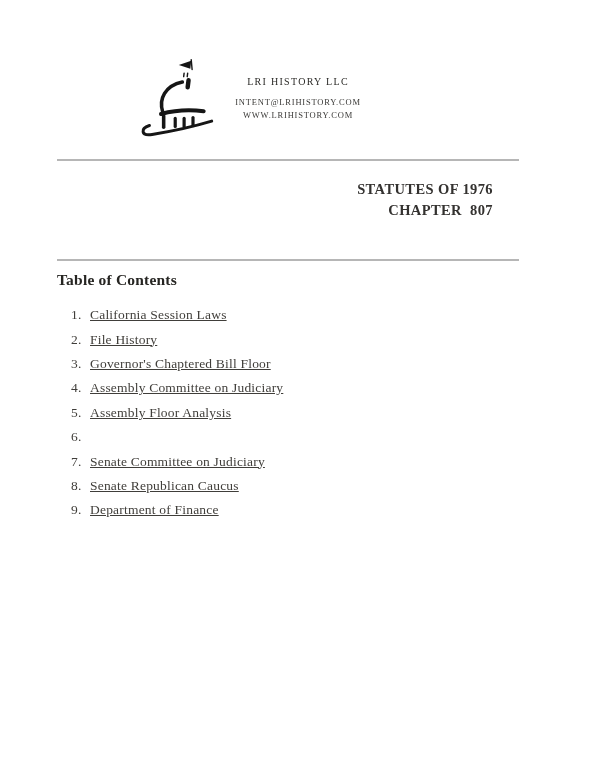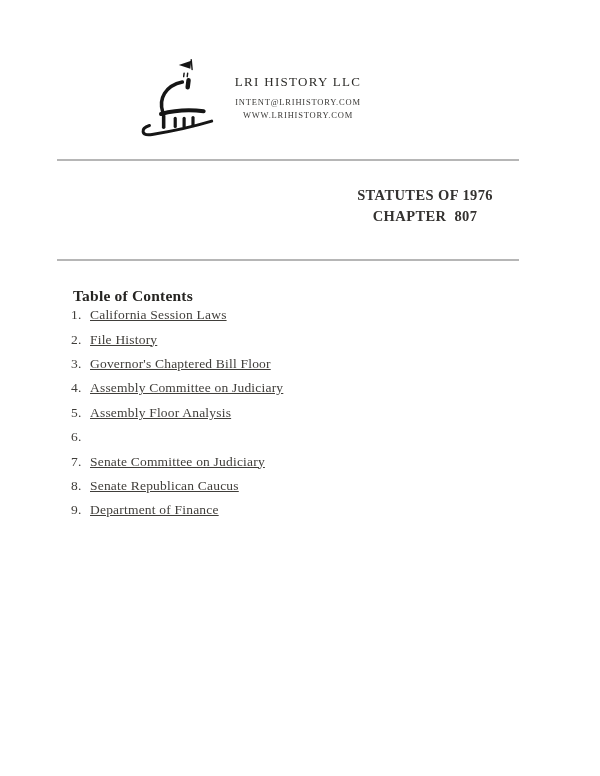--- a/index.html
+++ b/index.html
@@ -26,21 +26,21 @@
     height: 80px;
   }
   .lh-text {
     position: absolute;
     left: 148px;
     top: 73px;
     width: 300px;
     text-align: center;
   }
   .company {
-    font-size: 13px;
+    font-size: 10px;
     letter-spacing: 1.3px;
     color: #2c2b28;
     line-height: 18px;
     white-space: nowrap;
   }
   .contact-group { margin-top: 5px; }
   .contact {
     font-size: 8.5px;
     letter-spacing: 0.8px;
     line-height: 13px;
@@ -56,38 +56,38 @@
     height: 2px;
     background: #b6b6b6;
   }
   .rule-top { top: 159px; }
   .rule-bottom { top: 259px; }
 
   
   .ref {
     position: absolute;
     right: 107px;
-    top: 185px;
-    text-align: center;
+    top: 179px;
+    text-align: right;
   }
   .ref-line {
     font-size: 14.5px;
     font-weight: bold;
     line-height: 21px;
     letter-spacing: 0.4px;
     color: #343230;
     white-space: pre; 
   }
 
   
   .toc-title {
     position: absolute;
     left: 57px;
     top: 271px;
-    margin: 16px;
+    margin: 0;
     font-size: 15.5px;
     font-weight: bold;
     letter-spacing: 0.2px;
     color: #262522;
   }
   .toc-list {
     position: absolute;
     left: 71px;
     top: 303px;
     margin: 0;

